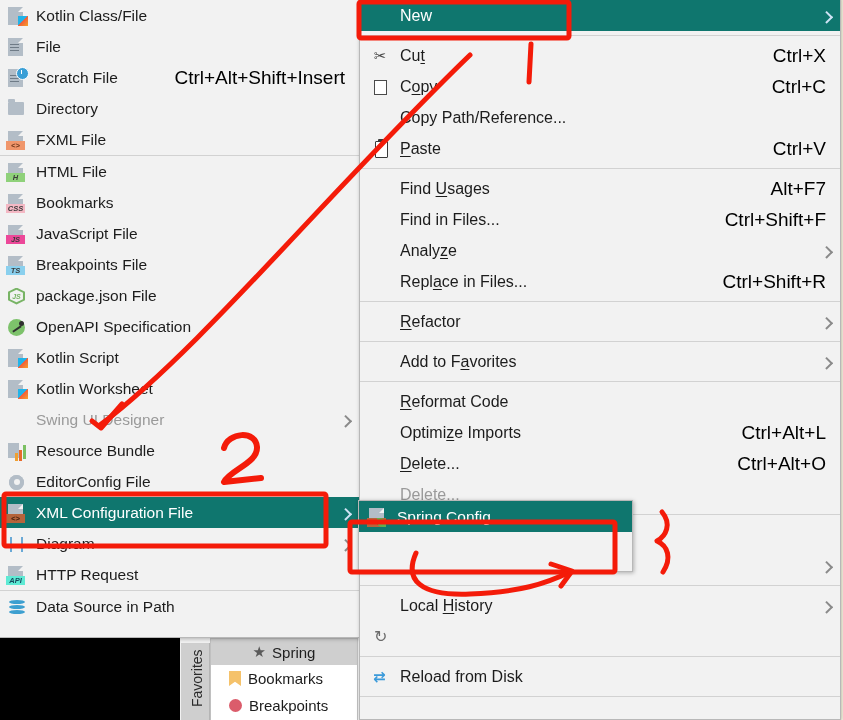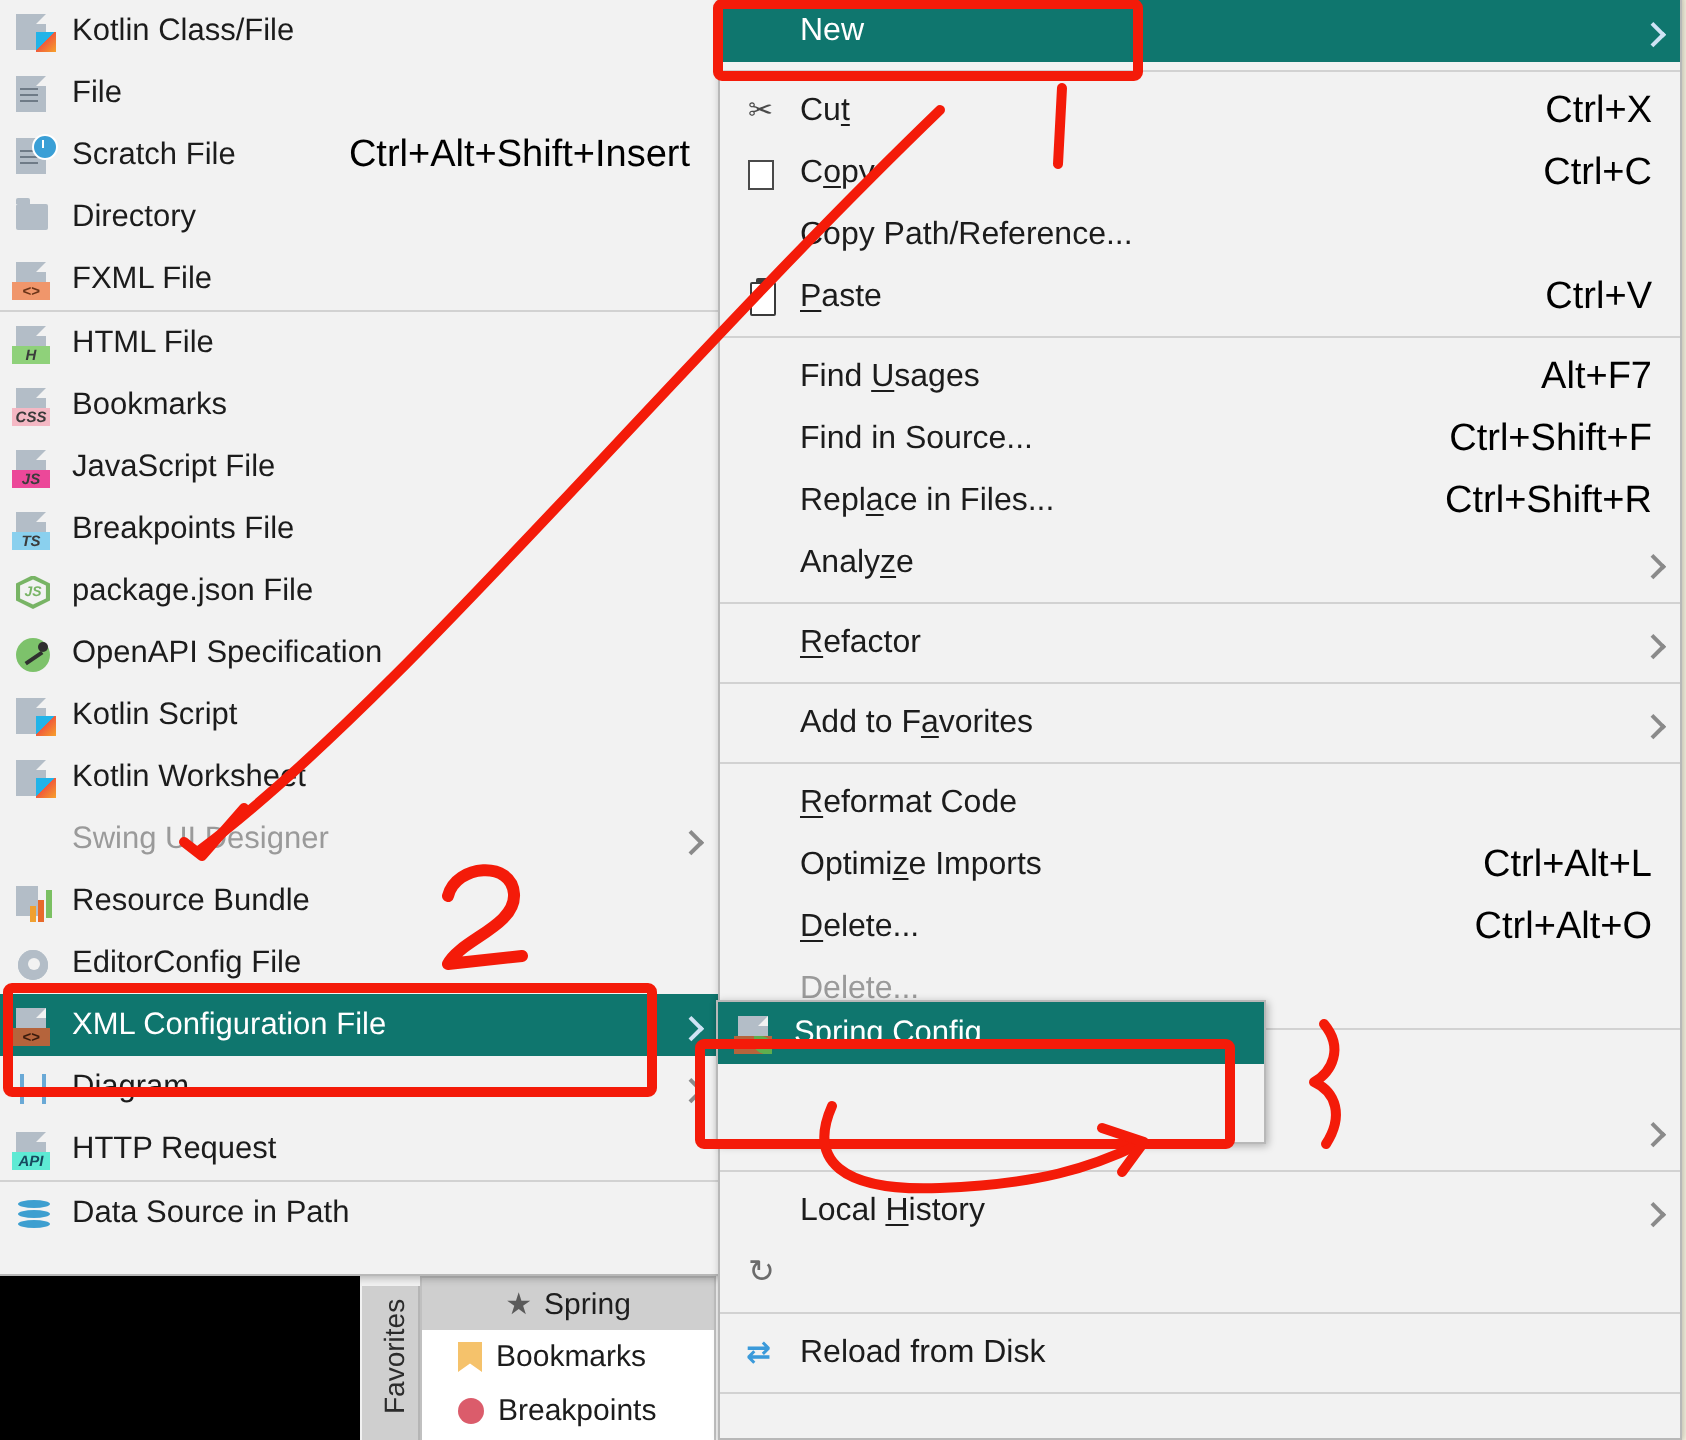--- a/index.html
+++ b/index.html
@@ -364,34 +364,34 @@
   <div class="sep"></div>
 
   <div class="mi">
     <span class="ricon"></span>
     <span class="lbl">Find <span class="u">U</span>sages</span>
     <span class="acc">Alt+F7</span>
   </div>
 
   <div class="mi">
     <span class="ricon"></span>
-    <span class="lbl">Find in Source...</span>
+    <span class="lbl">Find in Files...</span>
     <span class="acc">Ctrl+Shift+F</span>
+  </div>
+
+  <div class="mi">
+    <span class="ricon"></span>
+    <span class="lbl">Analy<span class="u">z</span>e</span>
+    <span class="arr"></span>
   </div>
 
   <div class="mi">
     <span class="ricon"></span>
     <span class="lbl">Repl<span class="u">a</span>ce in Files...</span>
     <span class="acc">Ctrl+Shift+R</span>
-  </div>
-
-  <div class="mi">
-    <span class="ricon"></span>
-    <span class="lbl">Analy<span class="u">z</span>e</span>
-    <span class="arr"></span>
   </div>
 
   <div class="sep"></div>
 
   <div class="mi">
     <span class="ricon"></span>
     <span class="lbl"><span class="u">R</span>efactor</span>
     <span class="arr"></span>
   </div>
 

